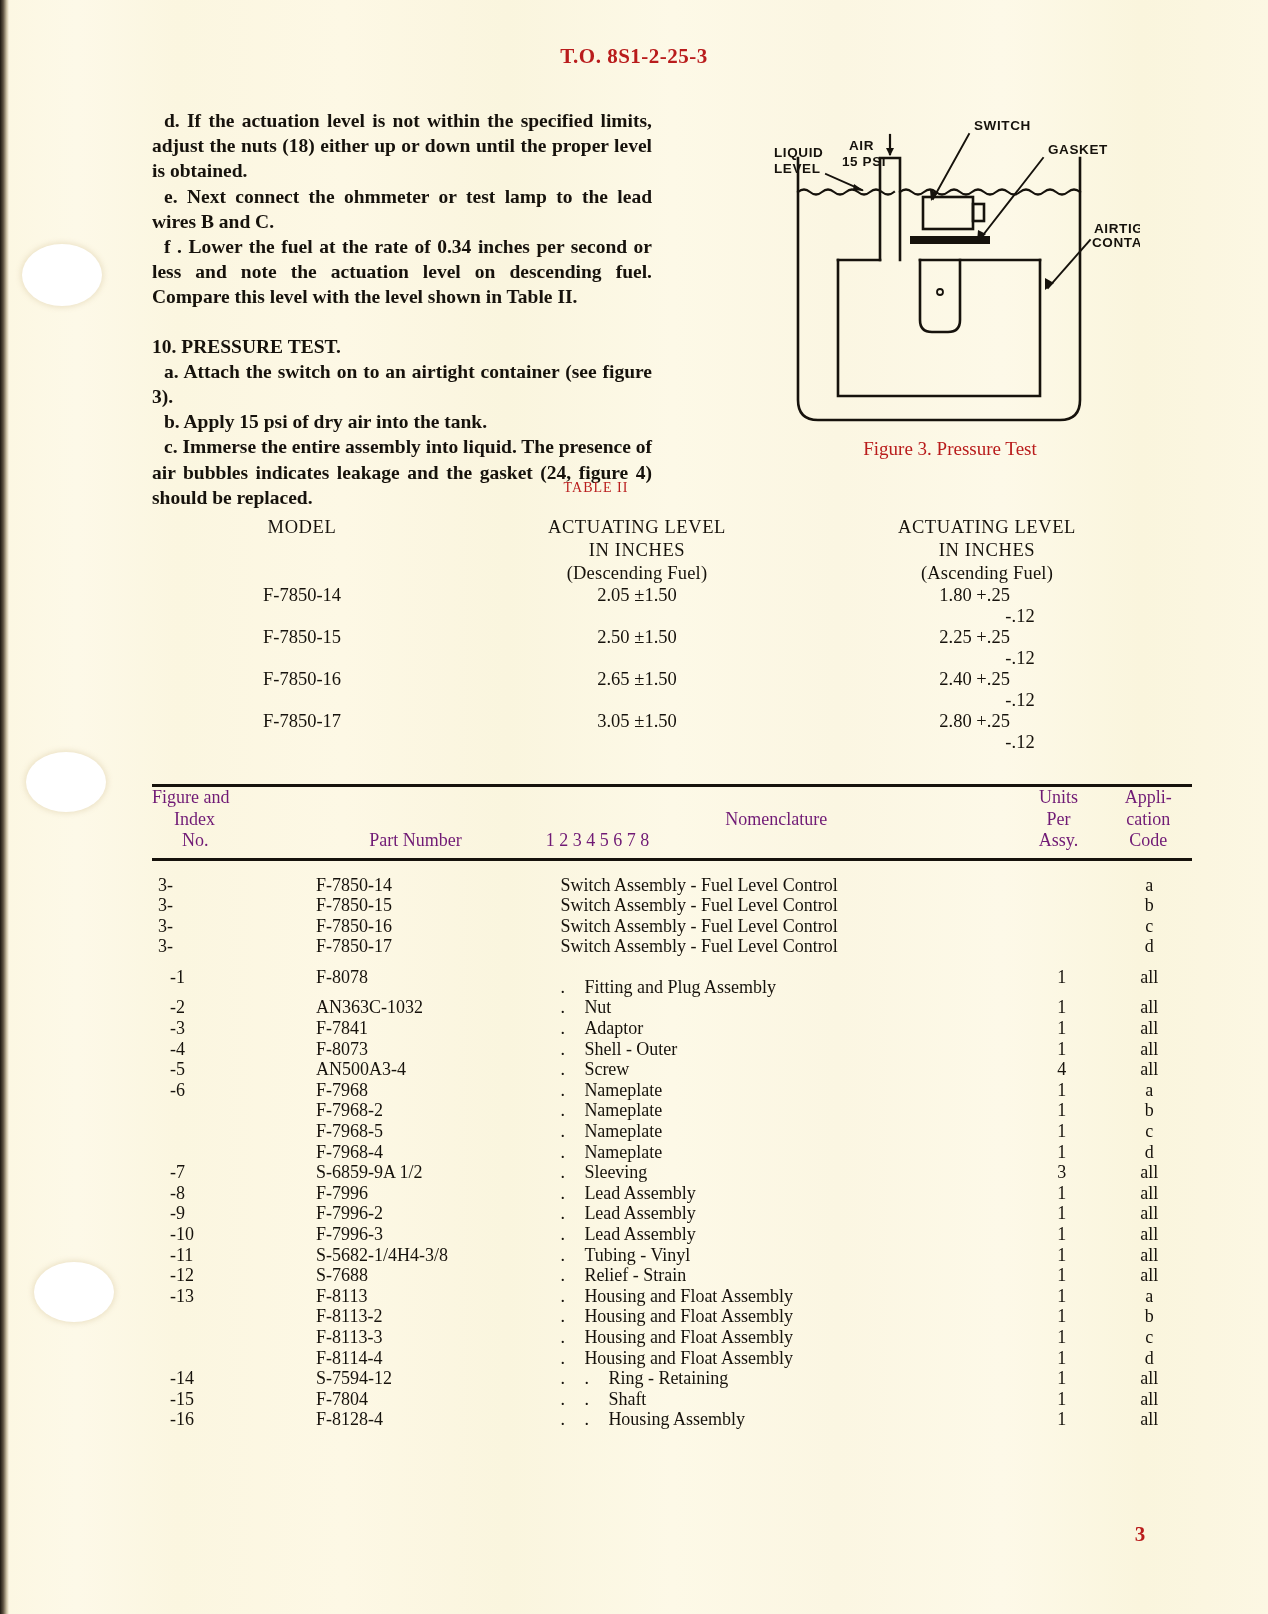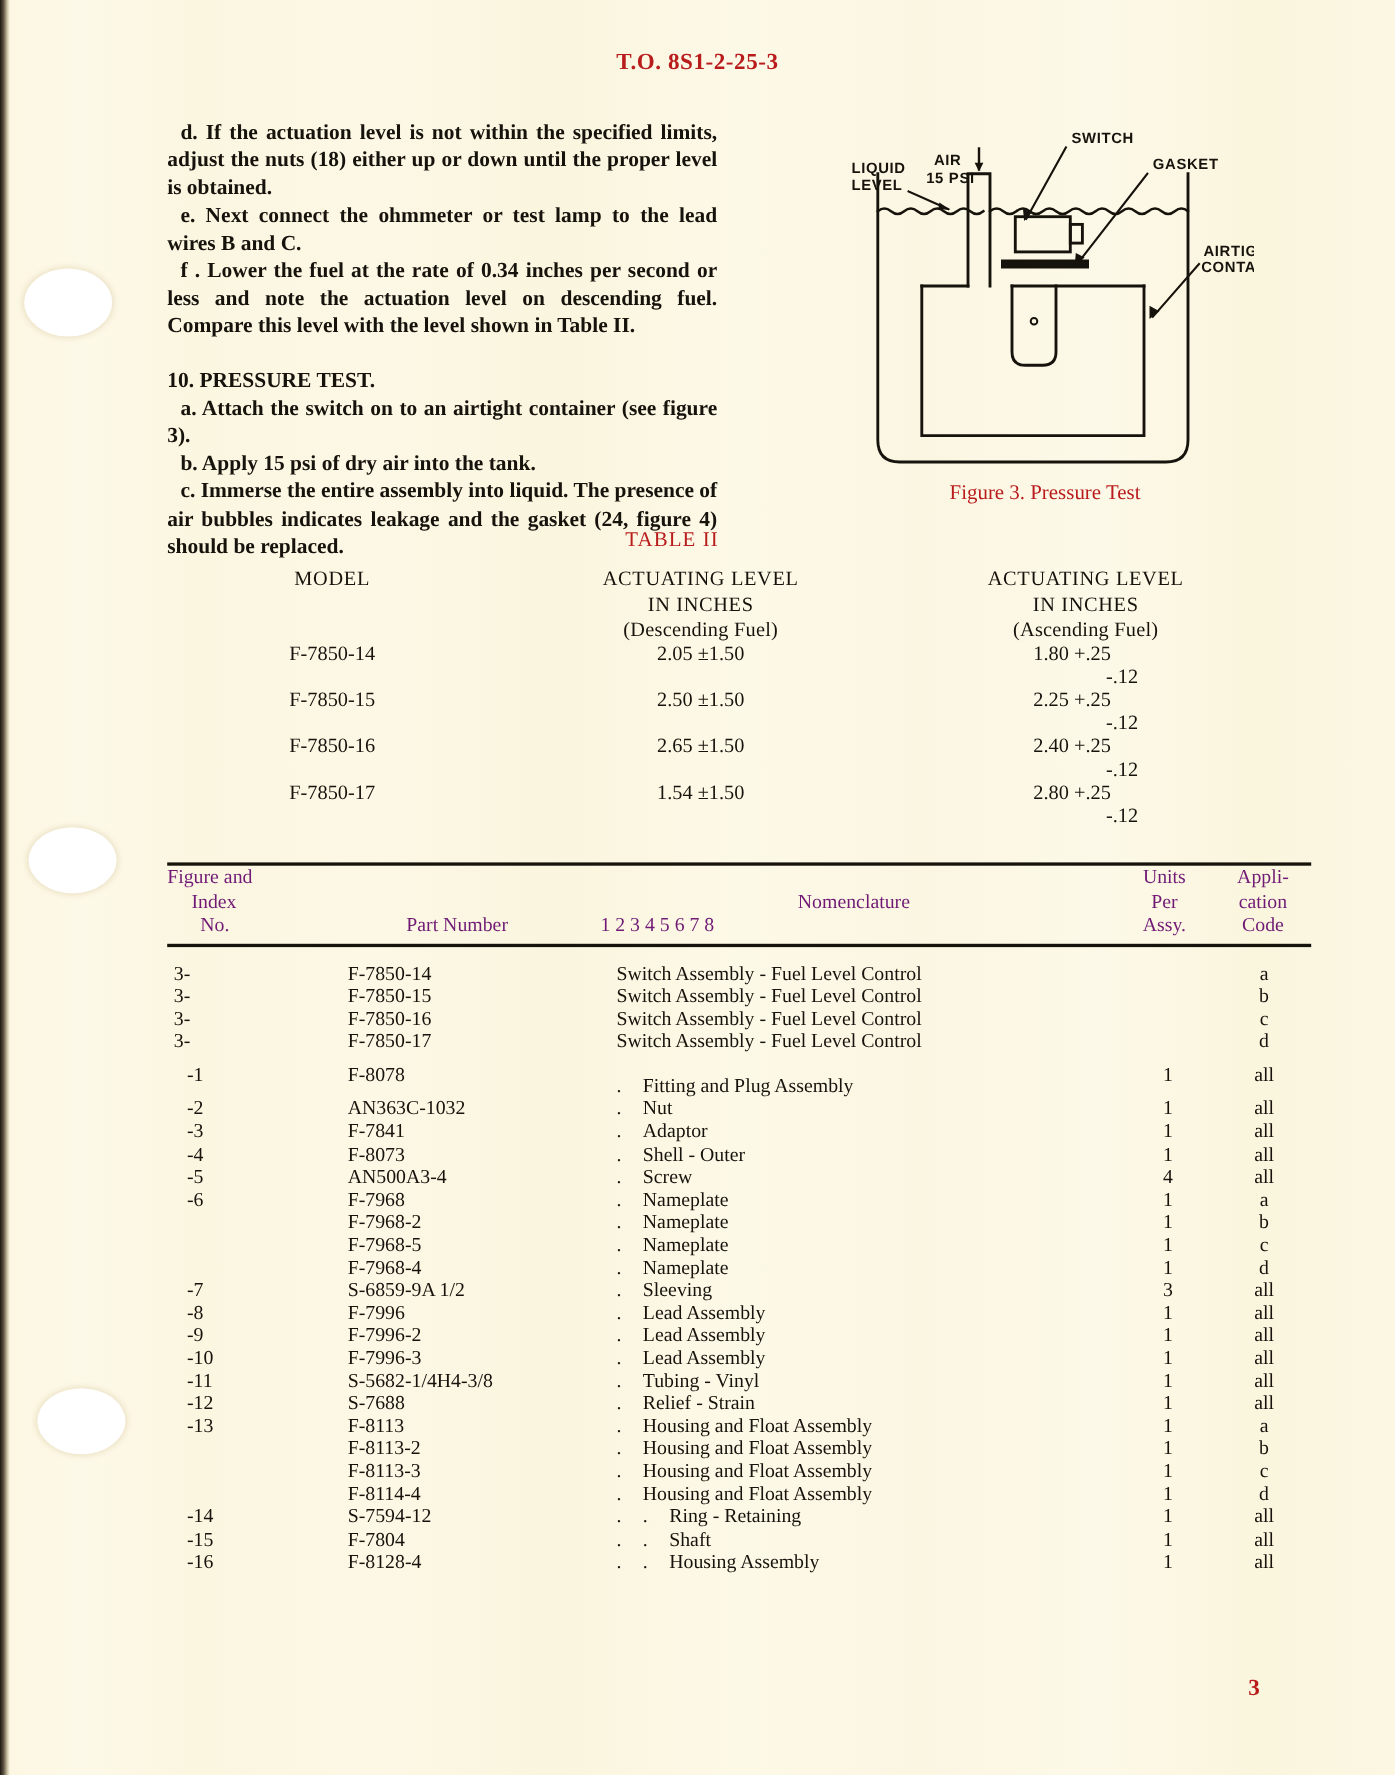--- a/index.html
+++ b/index.html
@@ -88,23 +88,23 @@
     height: 330px;
   }
   #figure-caption {
     top: 438px; left: 760px; width: 380px;
     text-align: center;
     font-size: 19px;
   }
 
   
   #table2-title {
-    top: 480px; left: 15px; width: 1192px;
+    top: 480px; left: 0; width: 1192px;
     text-align: center;
-    font-size: 19px;
+    font-size: 14px;
     letter-spacing: 1px;
   }
   #table2 {
     position: absolute;
     left: 152px;
     top: 516px;
     width: 1000px;
     border-collapse: collapse;
     font-size: 18.5px;
     color: #16120c;
@@ -299,21 +299,21 @@
           <td class="t2-desc">2.50 ±1.50</td>
           <td class="t2-asc"><span class="asc-cell"><span class="asc-main">2.25 +.25</span><span class="asc-minus">-.12</span></span></td>
         </tr>
         <tr class="t2-row">
           <td class="t2-model">F-7850-16</td>
           <td class="t2-desc">2.65 ±1.50</td>
           <td class="t2-asc"><span class="asc-cell"><span class="asc-main">2.40 +.25</span><span class="asc-minus">-.12</span></span></td>
         </tr>
         <tr class="t2-row">
           <td class="t2-model">F-7850-17</td>
-          <td class="t2-desc">1.54 ±1.50</td>
+          <td class="t2-desc">3.05 ±1.50</td>
           <td class="t2-asc"><span class="asc-cell"><span class="asc-main">2.80 +.25</span><span class="asc-minus">-.12</span></span></td>
         </tr>
       </tbody>
   </table>
 
   <div id="parts">
     <hr class="rule-thick">
     <table id="parts-head">
       <tbody>
           <tr>

